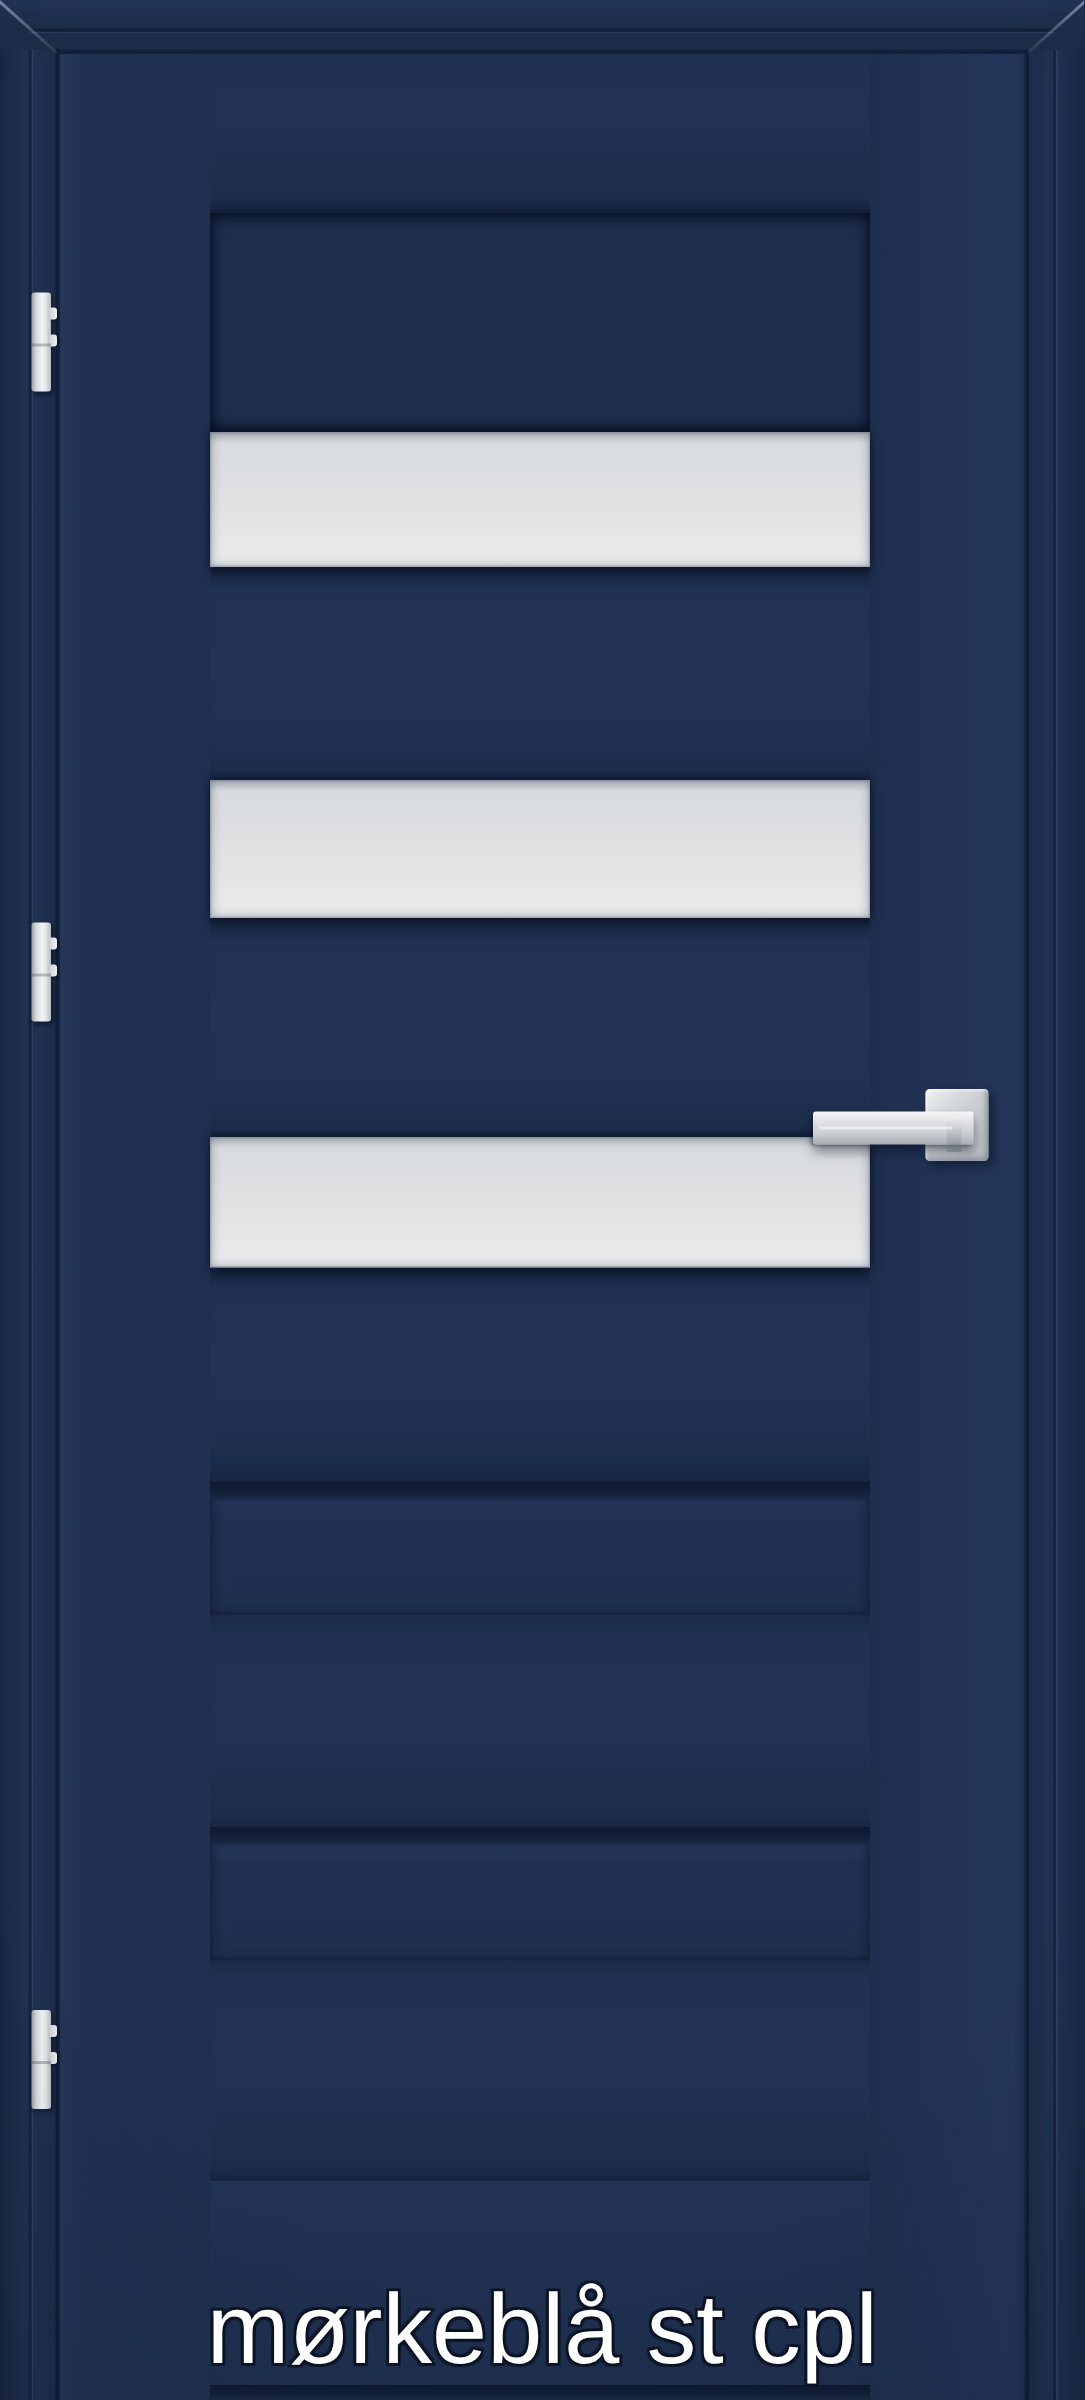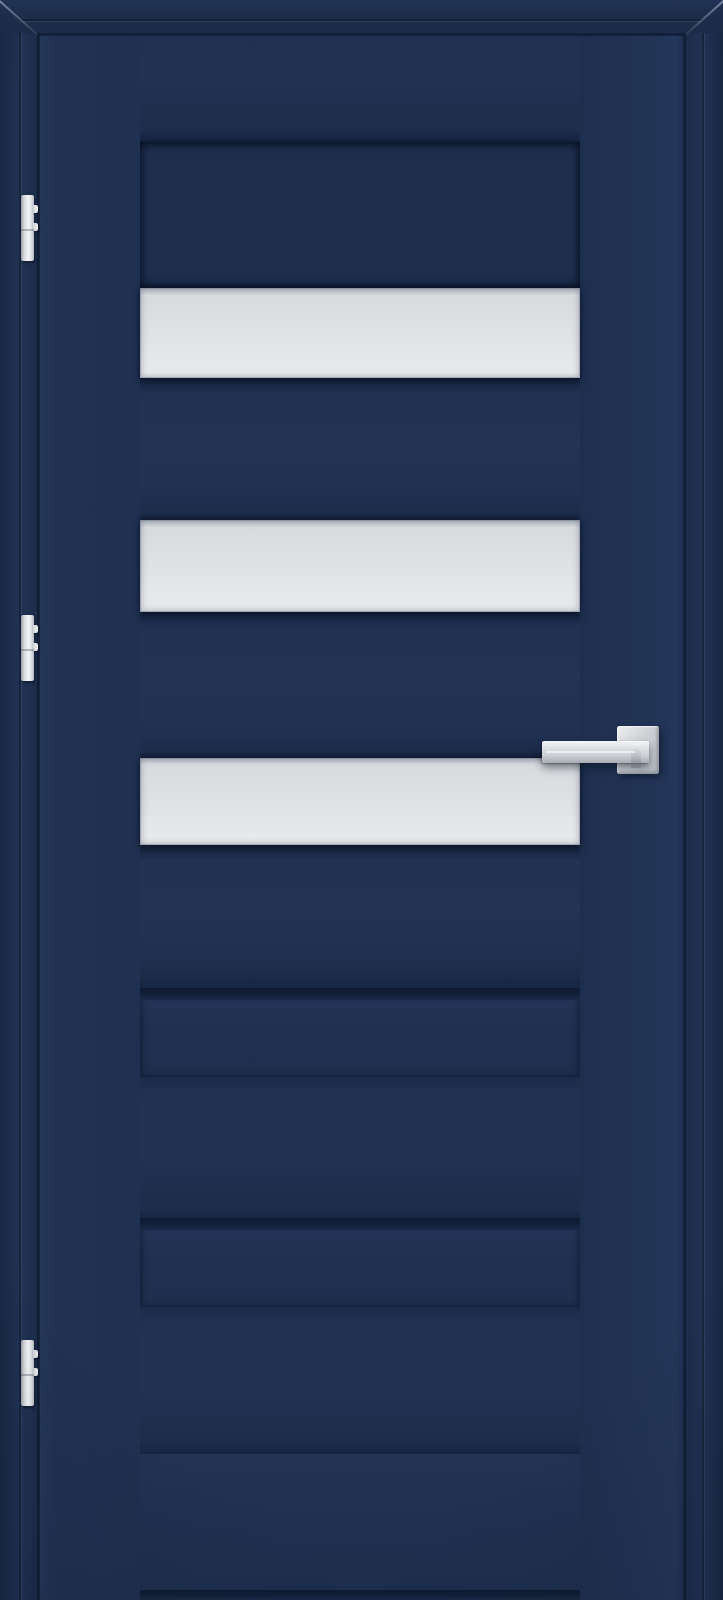--- a/index.html
+++ b/index.html
@@ -156,14 +156,15 @@
   </div>
   <div class="hinge h3">
     <span class="hinge-nub n1"></span>
     <span class="hinge-nub n2"></span>
   </div>
 
   <div class="rosette"></div>
   <div class="lever"></div>
 
   <div class="vignette"></div>
+  <div class="label">mørkeblå st cpl</div>
 
 </div>
 
 </body></html>

